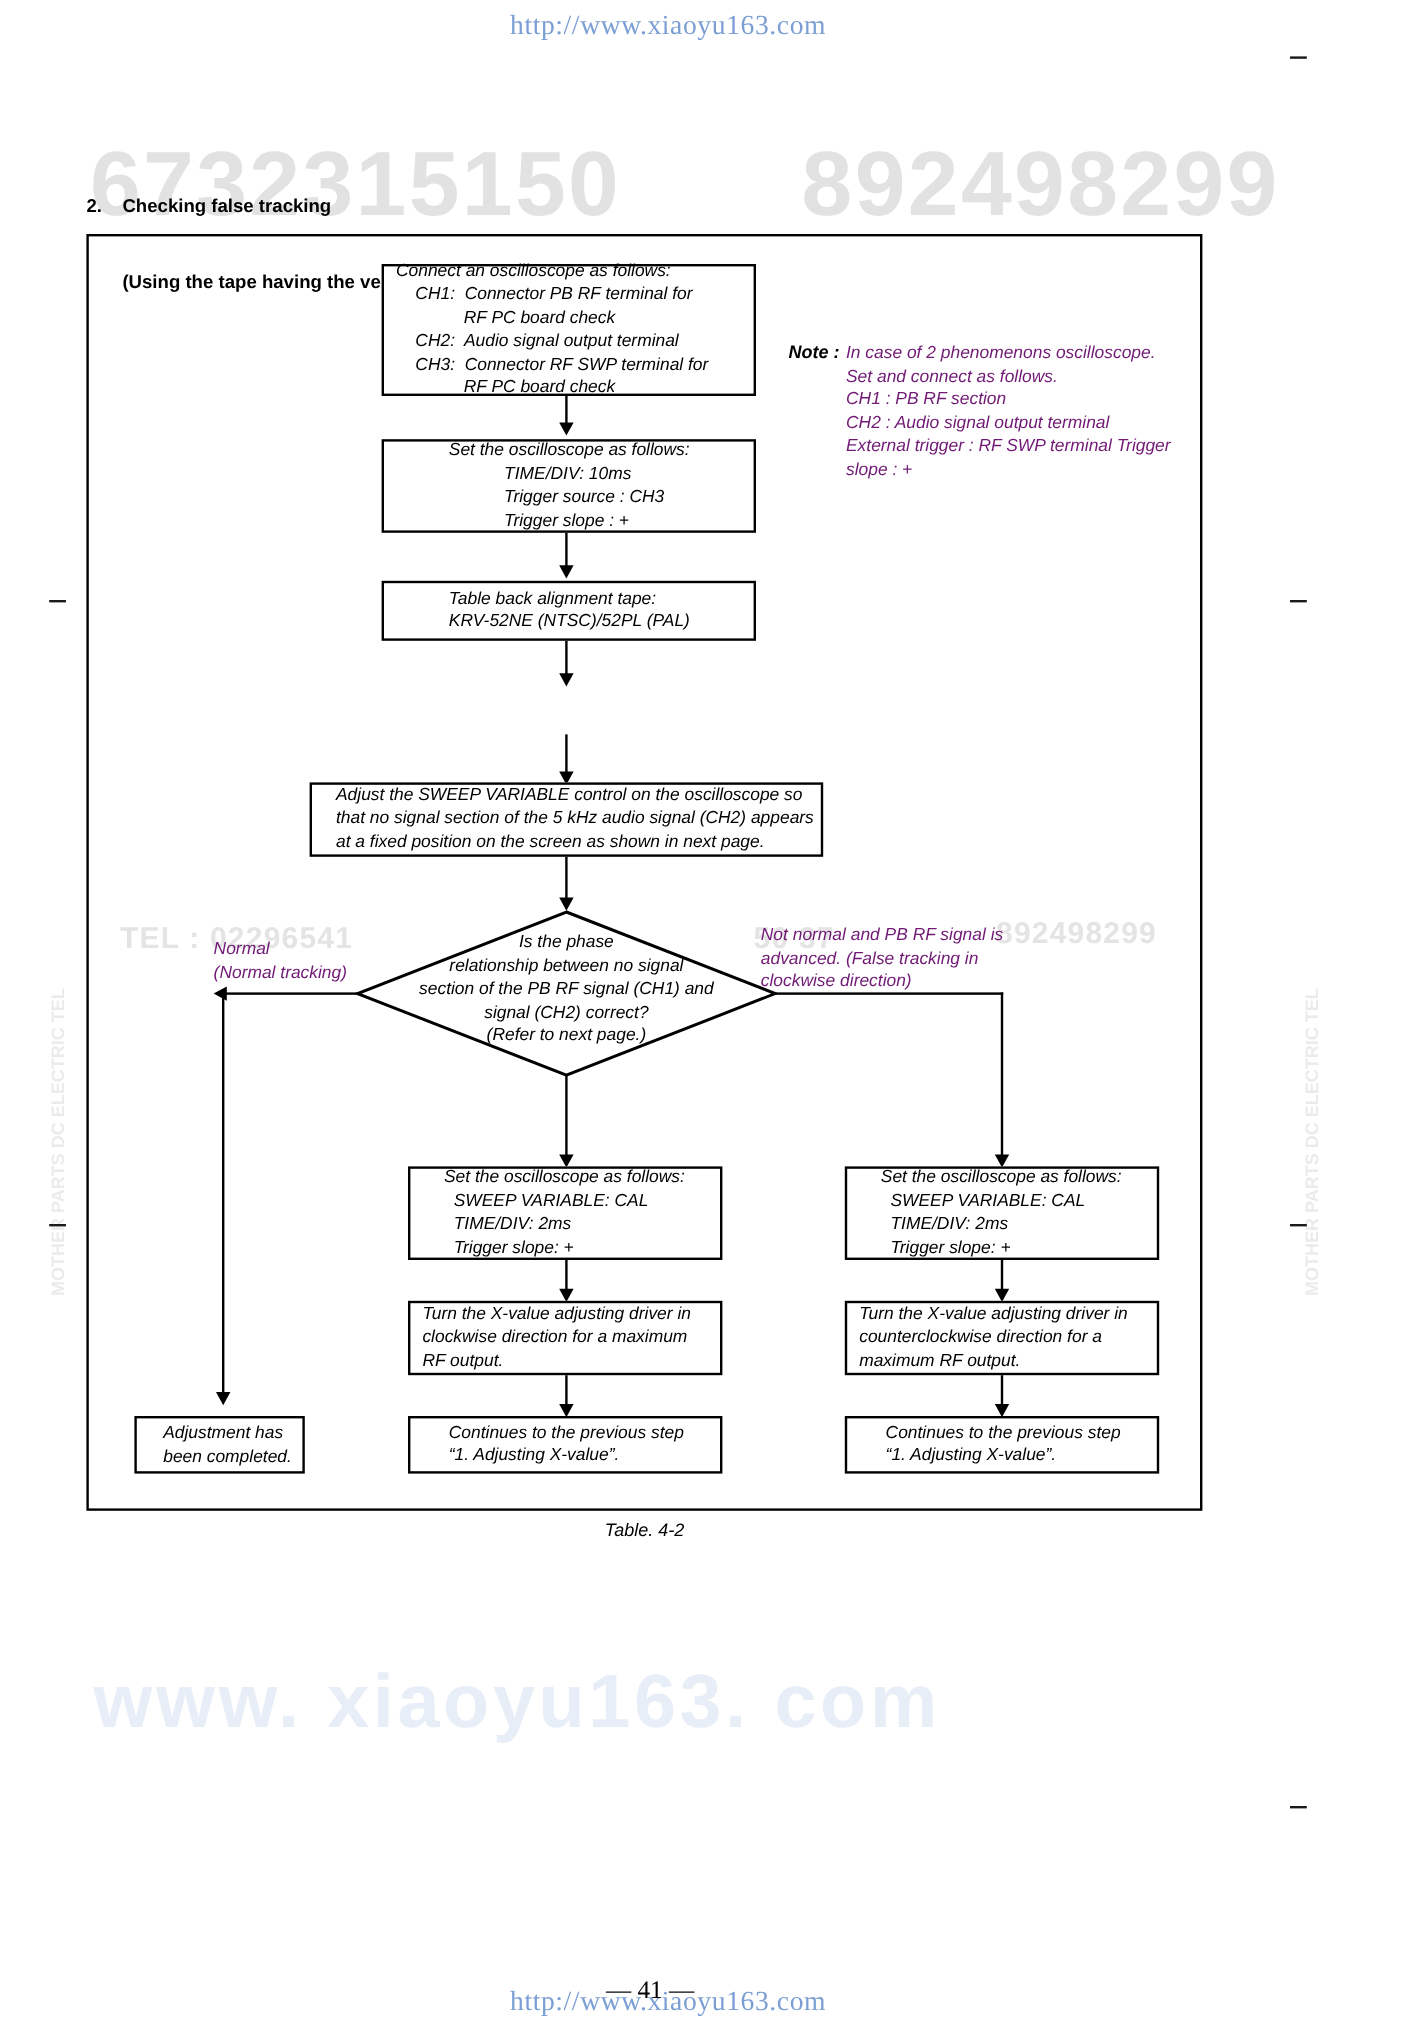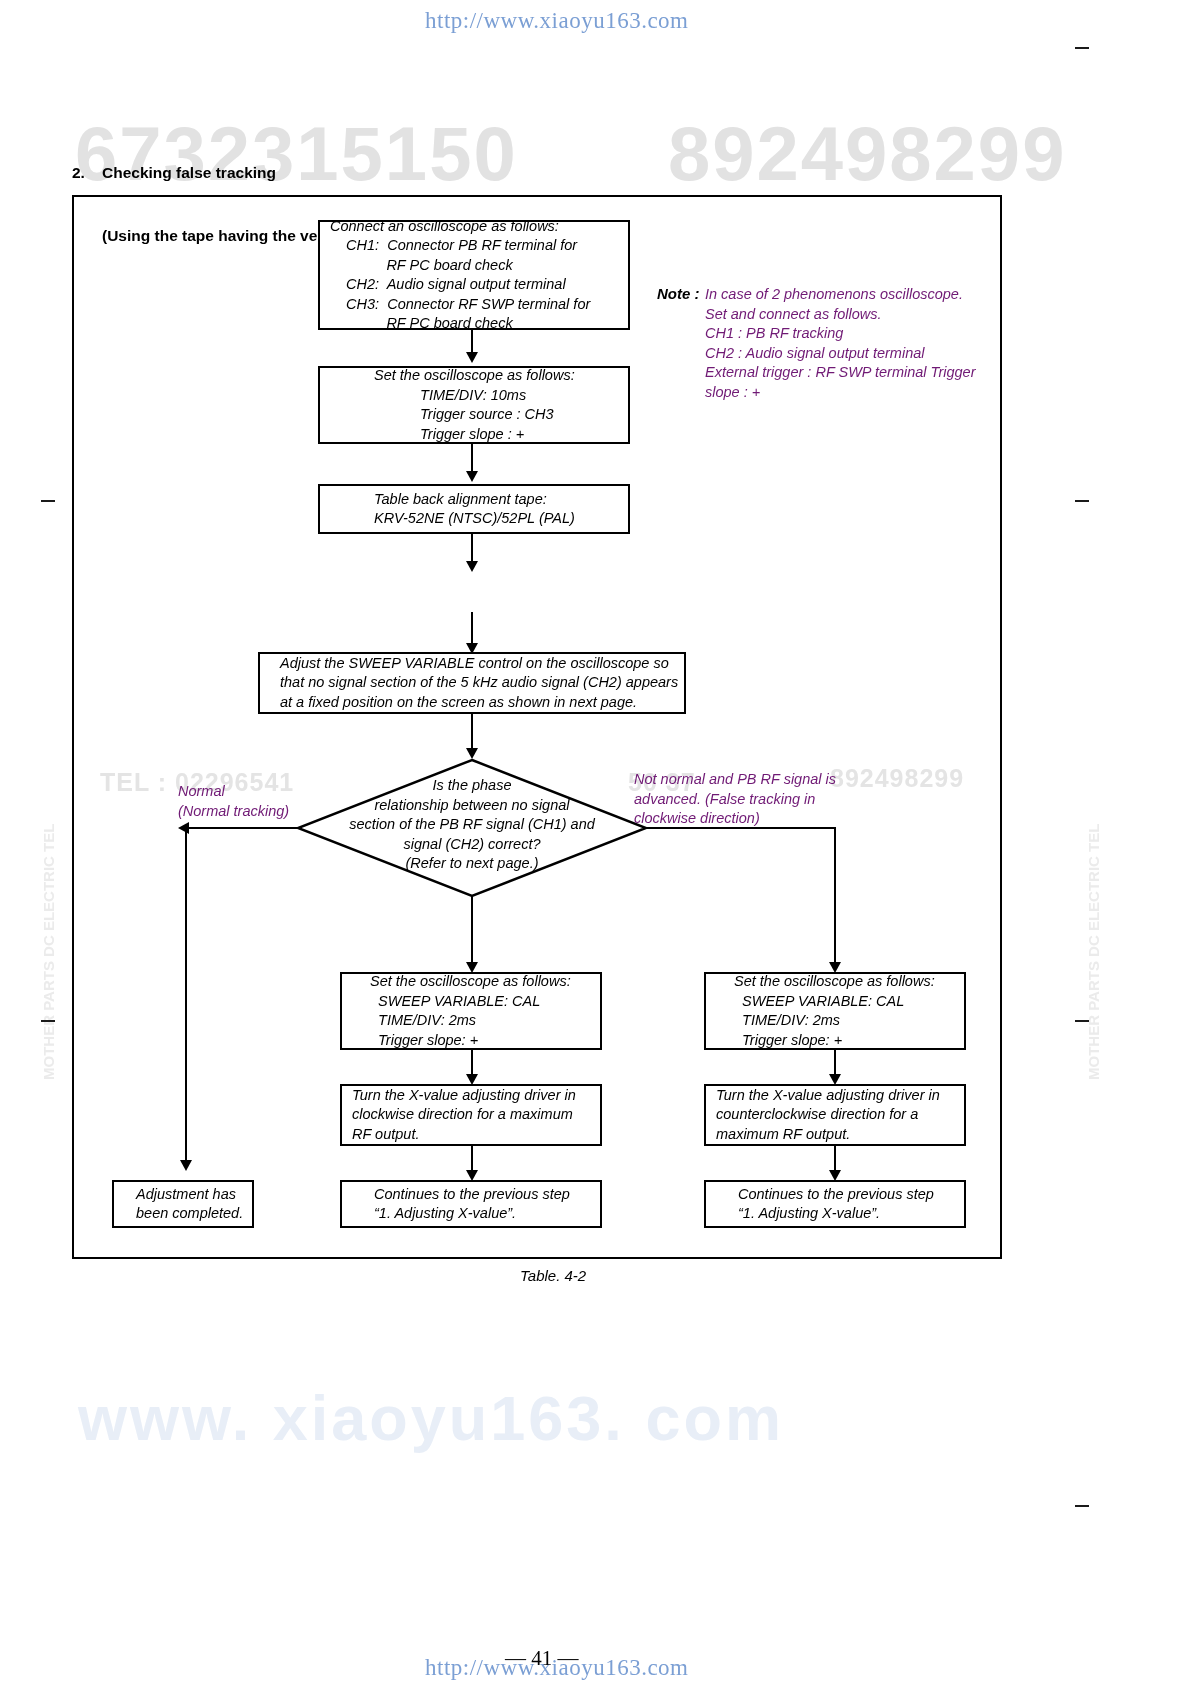--- a/index.html
+++ b/index.html
@@ -202,21 +202,21 @@
     <span class="ln">              RF PC board check</span>
     <span class="ln">    CH2:  Audio signal output terminal</span>
     <span class="ln">    CH3:  Connector RF SWP terminal for</span>
     <span class="ln">              RF PC board check</span>
   </div>
 
   <div class="note-label" style="left:657px; top:285px;">Note :</div>
   <div class="ftext" style="left:705px; top:285px; width:300px;">
     <span class="ln">In case of 2 phenomenons oscilloscope.</span><br>
     <span class="ln">Set and connect as follows.</span><br>
-    <span class="ln">CH1 : PB RF tracking</span><br>
+    <span class="ln">CH1 : PB RF section</span><br>
     <span class="ln">CH2 : Audio signal output terminal</span><br>
     <span class="ln">External trigger : RF SWP terminal Trigger</span><br>
     <span class="ln">slope : +</span>
   </div>
 
   <div class="vline" style="left:471px; top:330px; width:2px; height:28px;"></div>
   <div class="arrow-down" style="left:466px; top:352px;"></div>
 
   <div class="fbox" style="left:318px; top:366px; width:312px; height:78px; padding:4px 10px;">
     <span class="ln" style="padding-left:44px;">Set the oscilloscope as follows:</span>
@@ -315,32 +315,32 @@
     <span class="ln">Turn the X-value adjusting driver in</span>
     <span class="ln">counterclockwise direction for a</span>
     <span class="ln">maximum RF output.</span>
   </div>
 
   <div class="vline" style="left:471px; top:1146px; width:1.6px; height:32px;"></div>
   <div class="arrow-down" style="left:466px; top:1170px;"></div>
   <div class="vline" style="left:834px; top:1146px; width:1.6px; height:32px;"></div>
   <div class="arrow-down" style="left:829px; top:1170px;"></div>
 
-  <div class="fbox" style="left:112px; top:1180px; width:142px; height:48px; padding:2px 10px;">
+  <div class="fbox" style="left:112px; top:1180px; width:142px; height:48px; padding:2px 10px;justify-content:flex-end;">
     <span class="ln" style="padding-left:12px;">Adjustment has</span>
     <span class="ln" style="padding-left:12px;">been completed.</span>
   </div>
 
   <div class="fbox" style="left:340px; top:1180px; width:262px; height:48px; padding:2px 10px;">
     <span class="ln" style="padding-left:22px;">Continues to the previous step</span>
     <span class="ln" style="padding-left:22px;">“1. Adjusting X-value”.</span>
   </div>
 
   <div class="fbox" style="left:704px; top:1180px; width:262px; height:48px; padding:2px 10px;">
     <span class="ln" style="padding-left:22px;">Continues to the previous step</span>
     <span class="ln" style="padding-left:22px;">“1. Adjusting X-value”.</span>
   </div>
 
-  <div class="caption" style="left:520px; top:1267px;">Table. 4-2</div>
+  <div class="caption" style="left:504px; top:1267px;">Table. 4-2</div>
 
   <div class="pagenum" style="left:505px; top:1646px;">— 41 —</div>
 
 </div>
 
 </body></html>

